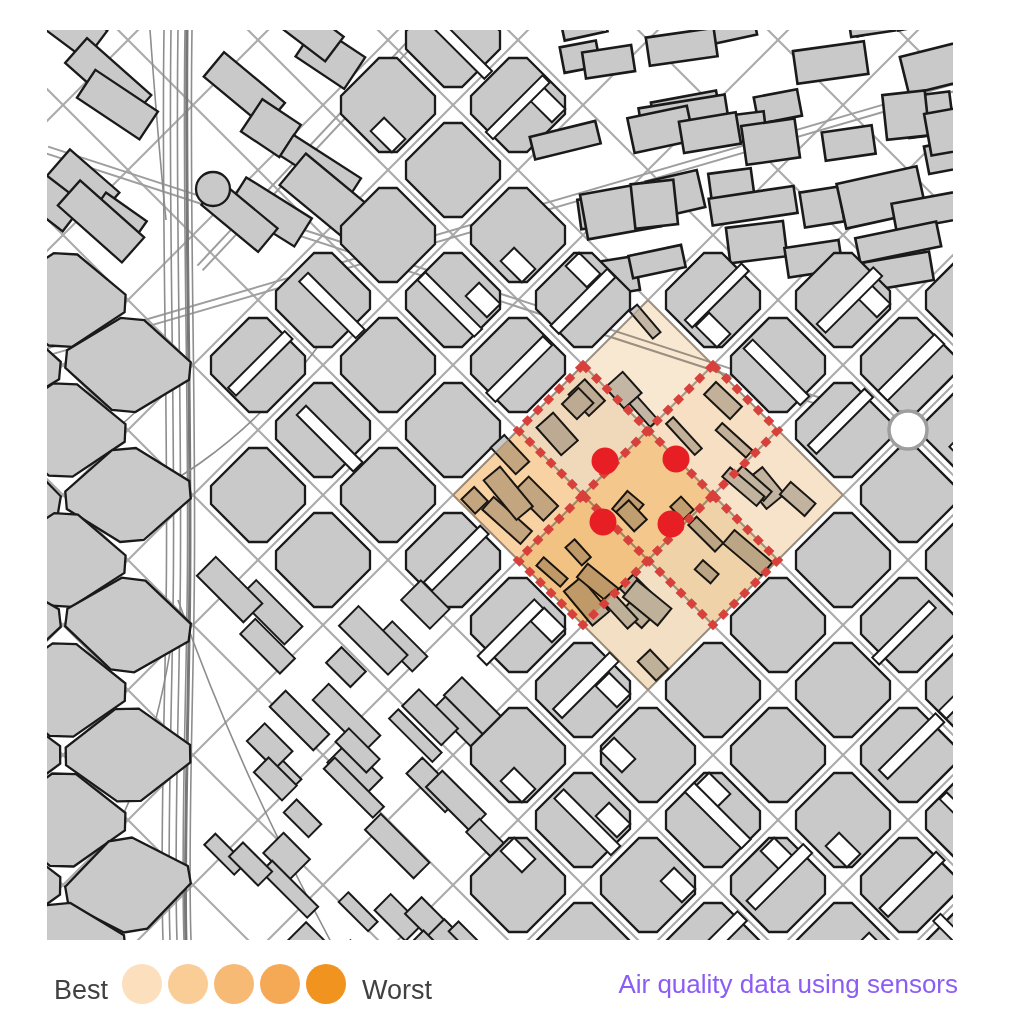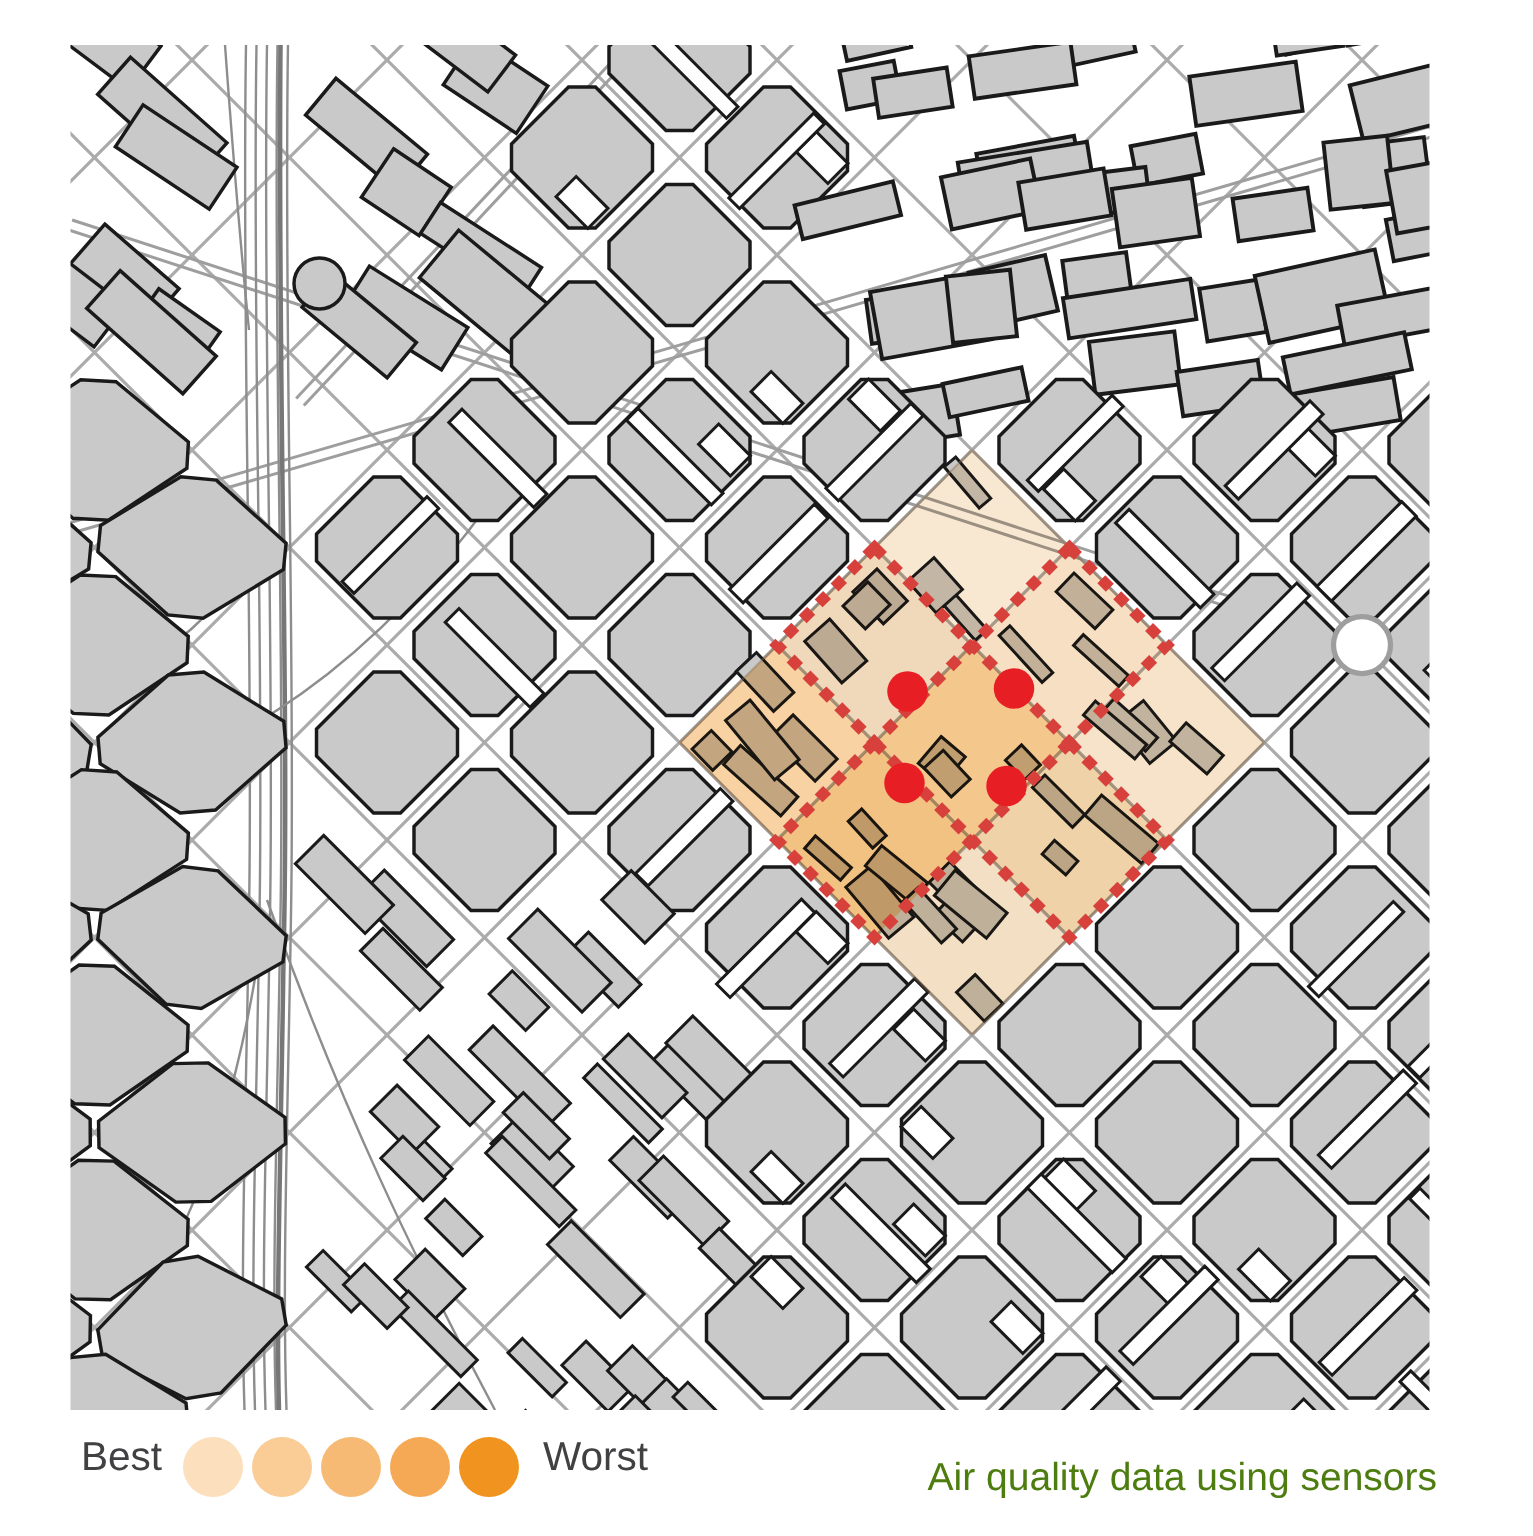--- a/index.html
+++ b/index.html
@@ -3,29 +3,29 @@
 <meta charset="utf-8">
 <style>
   html,body{margin:0;padding:0;background:#ffffff;}
   .page{
     position:relative;width:1022px;height:1024px;background:#ffffff;
     font-family:"Liberation Sans", sans-serif;overflow:hidden;
   }
   .map-svg{position:absolute;left:0;top:0;}
   .legend{
     position:absolute;left:54px;top:958px;height:46px;
-    display:flex;align-items:flex-start;color:#414042;font-size:27px;
+    display:flex;align-items:flex-end;color:#414042;font-size:27px;
   }
   .legend-label{line-height:1;}
   .legend-best{margin-right:14px;}
   .legend-worst{margin-left:10px;}
   .legend-dots{display:flex;align-items:center;}
   .legend-dot{width:40px;height:40px;border-radius:50%;margin-right:6px;}
   .caption{
-    position:absolute;right:64px;top:969px;font-size:26px;color:#4d7c0f;
+    position:absolute;right:64px;top:969px;font-size:26px;color:#8b5cf6;
   }
 </style>
 </head>
 <body>
 
 <div class="page">
 
   <svg class="map-svg" id="map-svg" width="1022" height="1024" viewBox="0 0 1022 1024">
       <defs>
         <clipPath id="mapclip">

